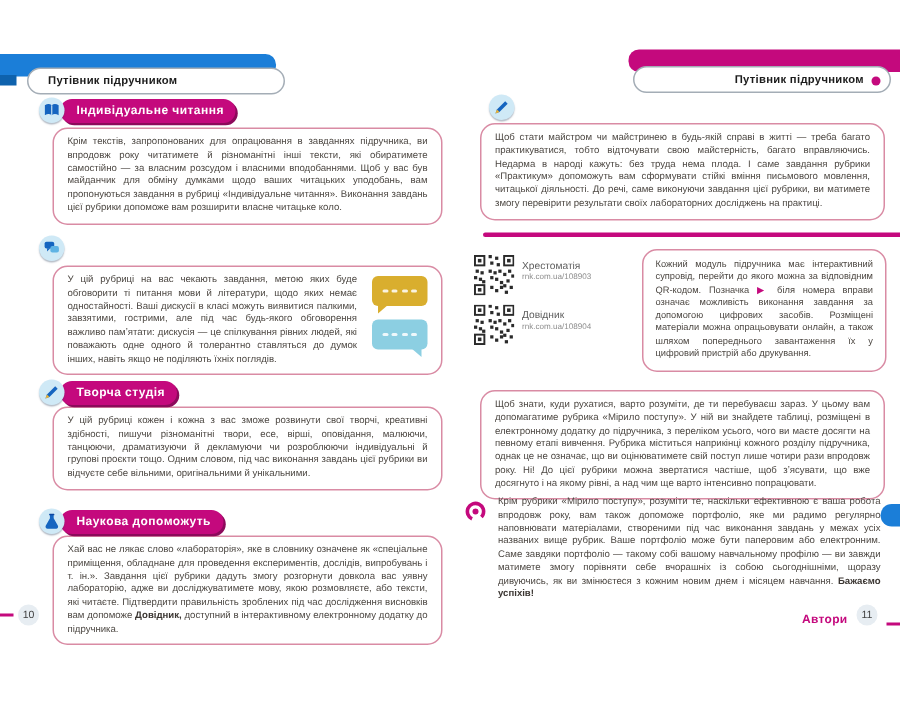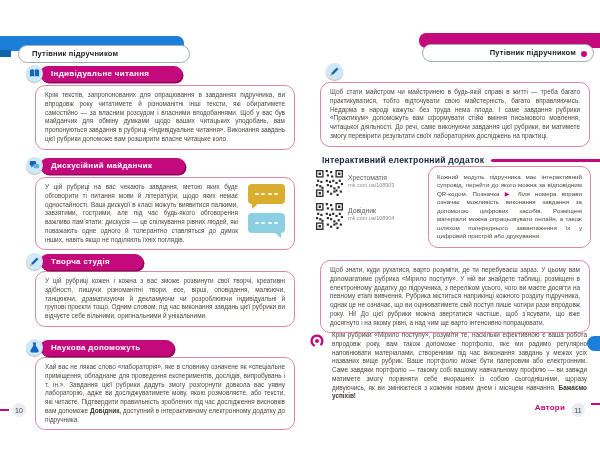--- a/index.html
+++ b/index.html
@@ -24,21 +24,21 @@
   .tab-dot { position: absolute; right: 6px; top: 5.5px; width: 6px; height: 6px;
              border-radius: 50%; background: #c4097d; }
 
   
   .sec { position: absolute; left: 26px; display: flex; align-items: center; z-index: 2; }
   .icon-circle { width: 17px; height: 17px; border-radius: 50%; background: #cfe9f6;
                  display: flex; align-items: center; justify-content: center; flex: none;
                  box-shadow: 0 1px 1px rgba(40,60,90,.35); z-index: 2; }
   .icon-svg { width: 11px; height: 11px; display: block; }
   .pill { margin-left: -3px; background: #c4097d; color: #fff; font-weight: bold; font-size: 8px;
-          height: 16px; line-height: 16px; padding: 0 33px 0 11px; border-radius: 9px;
+          height: 16px; line-height: 16px; padding: 0 8px 0 11px; border-radius: 9px;
           box-shadow: 1.5px 1.5px 0 #8c0a5b; letter-spacing: .3px; white-space: nowrap; }
 
   
   .tbox { position: absolute; left: 35px; width: 260px; background: #fff;
           border: 1px solid #d98ba4; border-radius: 10px; padding: 5px 9px;
           font-size: 6.4px; line-height: 1.37; color: #4d4843; text-align: justify; }
   .page-right .tbox { left: 20px; width: 270px; }
   .tbox p { margin: 0; }
   .tbox b { color: #3c3733; }
 
@@ -72,21 +72,21 @@
   
   .portfolio { position: absolute; left: 32px; right: 13px; top: 331px;
                font-size: 6.4px; line-height: 1.37; color: #4d4843; text-align: justify; }
   .portfolio b { color: #3c3733; }
   .target-wrap { position: absolute; left: 9px; top: 333px; width: 16px; height: 16px; }
   .blue-tag { position: absolute; right: 0; top: 336px; width: 13px; height: 15px;
               background: #1b7ed8; border-radius: 8px 0 0 8px; }
 
   
   .pnum-left { position: absolute; left: 0; top: 403px; display: flex; align-items: center; gap: 3px; }
-  .pnum-right { position: absolute; right: 0; top: 403px; display: flex; align-items: flex-start; gap: 6px; }
+  .pnum-right { position: absolute; right: 0; top: 403px; display: flex; align-items: flex-end; gap: 6px; }
   .pnum-dash { width: 9px; height: 2px; background: #c4097d; flex: none; }
   .pnum-circle { width: 14px; height: 14px; border-radius: 50%; background: #e7edf2;
                  font-size: 7px; color: #3f3f3f; display: flex; align-items: center; justify-content: center; }
   .authors { color: #c4097d; font-weight: bold; font-size: 8px; letter-spacing: .2px; }
 </style>
 </head>
 <body>
 
 <svg width="0" height="0" style="position:absolute" aria-hidden="true">
   <defs>
@@ -176,21 +176,20 @@
     <div class="tbox" style="top:85px">
       <p>Крім текстів, запропонованих для опрацювання в завданнях підручника, ви впродовж року читатимете й різноманітні інші тексти, які обиратимете самостійно — за власним розсудом і власними вподобаннями. Щоб у вас був майданчик для обміну думками щодо ваших читацьких уподобань, вам пропонуються завдання в рубриці «Індивідуальне читання». Виконання завдань цієї рубрики допоможе вам розширити власне читацьке коло.</p>
     </div>
 
     <div class="sec" style="top:157px">
       <span class="icon-circle">
           <svg class="icon-svg">
             <use href="#sym-chat"></use>
           </svg>
         </span>
-      <span class="pill">Дискусійний майданчик</span>
     </div>
     <div class="tbox" style="top:177px">
       <div class="bubble-col">
         <span class="bubble bubble-yellow">
             <i></i>
             <i></i>
             <i></i>
             <i></i>
           </span>
         <span class="bubble bubble-blue">
@@ -245,21 +244,20 @@
           <svg class="icon-svg">
             <use href="#sym-pencil"></use>
           </svg>
         </span>
     </div>
     <div class="tbox" style="top:82px">
       <p>Щоб стати майстром чи майстринею в будь-якій справі в житті — треба багато практикуватися, тобто відточувати свою майстерність, багато вправляючись. Недарма в народі кажуть: без труда нема плода. І саме завдання рубрики «Практикум» допоможуть вам сформувати стійкі вміння письмового мовлення, читацької діяльності. До речі, саме виконуючи завдання цієї рубрики, ви матимете змогу перевірити результати своїх лабораторних досліджень на практиці.</p>
     </div>
 
     <div class="h-row" style="top:155px">
-      <span class="h-dark">Інтерактивний електронний додаток</span>
       <span class="h-line"></span>
     </div>
 
     <div class="qr-item" style="top:170px">
       <svg class="qr-svg">
           <use href="#sym-qr"></use>
         </svg>
       <span class="qr-meta">
         <span class="qr-label" style="display:block">Хрестоматія</span>
         <span class="qr-url" style="display:block">rnk.com.ua/108903</span>

